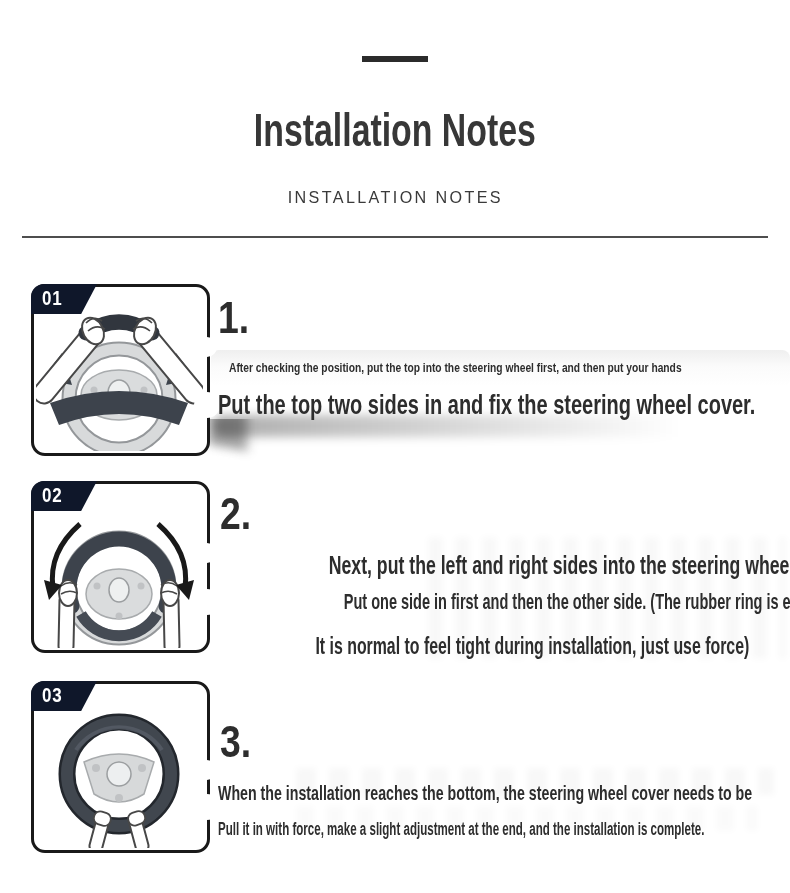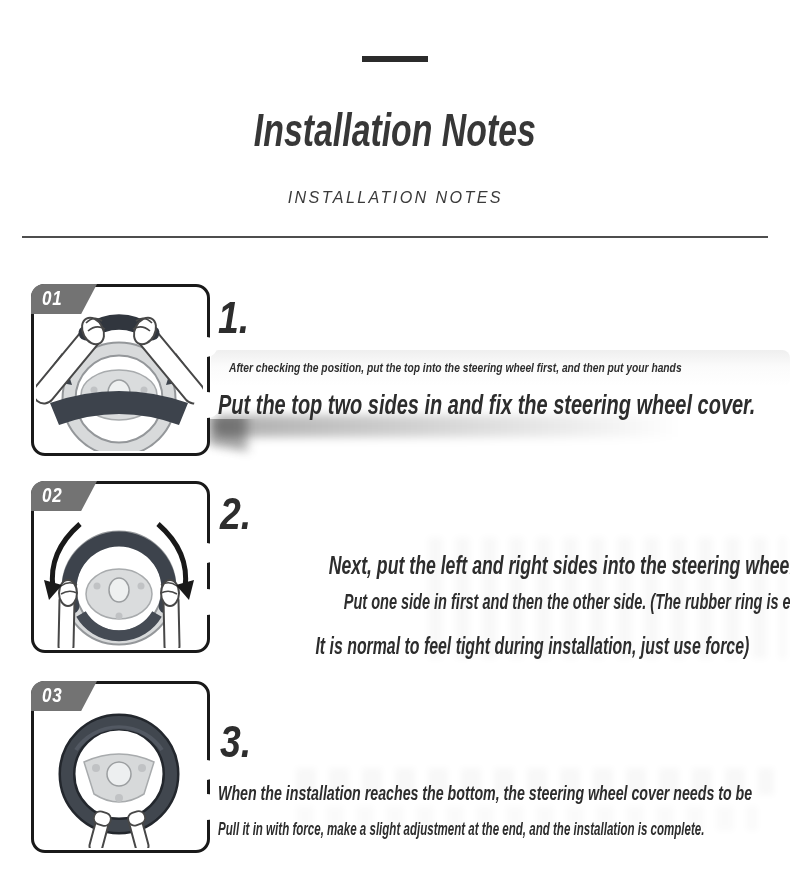--- a/index.html
+++ b/index.html
@@ -1,35 +1,35 @@
 <!DOCTYPE html>
 <html><head>
 <meta charset="utf-8">
 <style>
   html,body{margin:0;padding:0;background:#fff;}
   .page{position:relative;width:790px;height:893px;background:#ffffff;overflow:hidden;
-        font-family:"Liberation Sans",sans-serif;color:#2e2e2e;font-style:italic;}
+        font-family:"Liberation Sans",sans-serif;color:#2e2e2e;}
   .abs{position:absolute;}
   .cx{display:inline-block;white-space:nowrap;transform-origin:0 50%;}
   .ctr{text-align:center;}
   .ctr .cx{transform-origin:50% 50%;}
 
   
   .titlebar{left:362px;top:56px;width:66px;height:6px;background:#2b2b2b;}
   .title{left:0;top:102px;width:790px;text-align:center;font-weight:bold;font-size:47px;color:#373737;}
   .title .cx{transform:scaleX(.72);transform-origin:50% 50%;}
   .subtitle{left:0;top:188px;width:790px;text-align:center;font-size:17px;letter-spacing:2.5px;color:#3a3a3a;}
   .subtitle .cx{transform:scaleX(.95);transform-origin:50% 50%;}
   .divider{left:22px;top:236px;width:746px;height:2px;background:#4e4e4e;}
 
   
   .card{width:179px;height:172px;left:31px;background:#fff;border:3px solid #191919;
         border-radius:14px;box-sizing:border-box;}
   #card1{top:284px}#card2{top:481px}#card3{top:681px}
-  .badge{position:absolute;top:-3px;left:-3px;width:66px;height:30px;background:#737373;
+  .badge{position:absolute;top:-3px;left:-3px;width:66px;height:30px;background:#0f172a;
          clip-path:polygon(0 0,100% 0,76% 100%,0 100%);border-top-left-radius:13px;
          color:#fff;font-weight:bold;font-size:20px;line-height:29px;padding-left:11px;
          letter-spacing:1px;box-sizing:border-box;}
   .badge .cx{transform:scaleX(.85);}
   .illu{position:absolute;left:2px;top:4px;width:167px;height:160px;}
   .notch{background:#fff;border-radius:50%;}
 
   
   .num{font-weight:bold;color:#2d2d2d;font-size:44px;line-height:1;}
   .num .cx{transform:scaleX(.85);}

